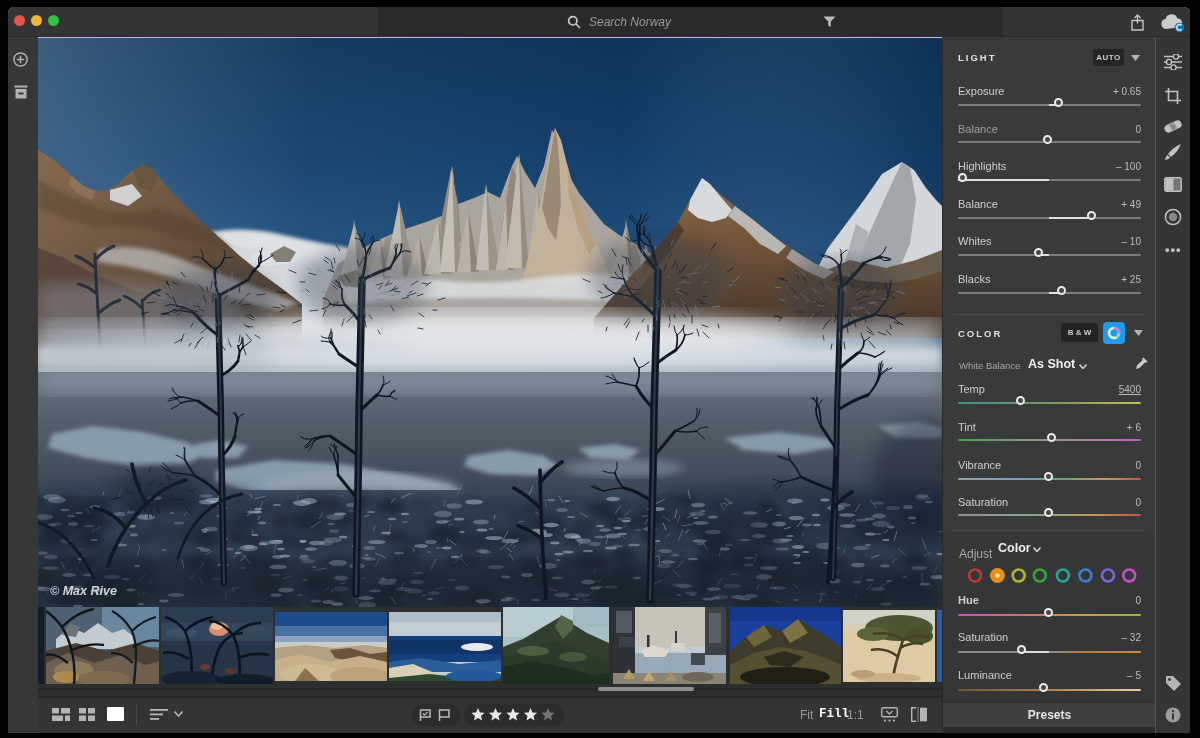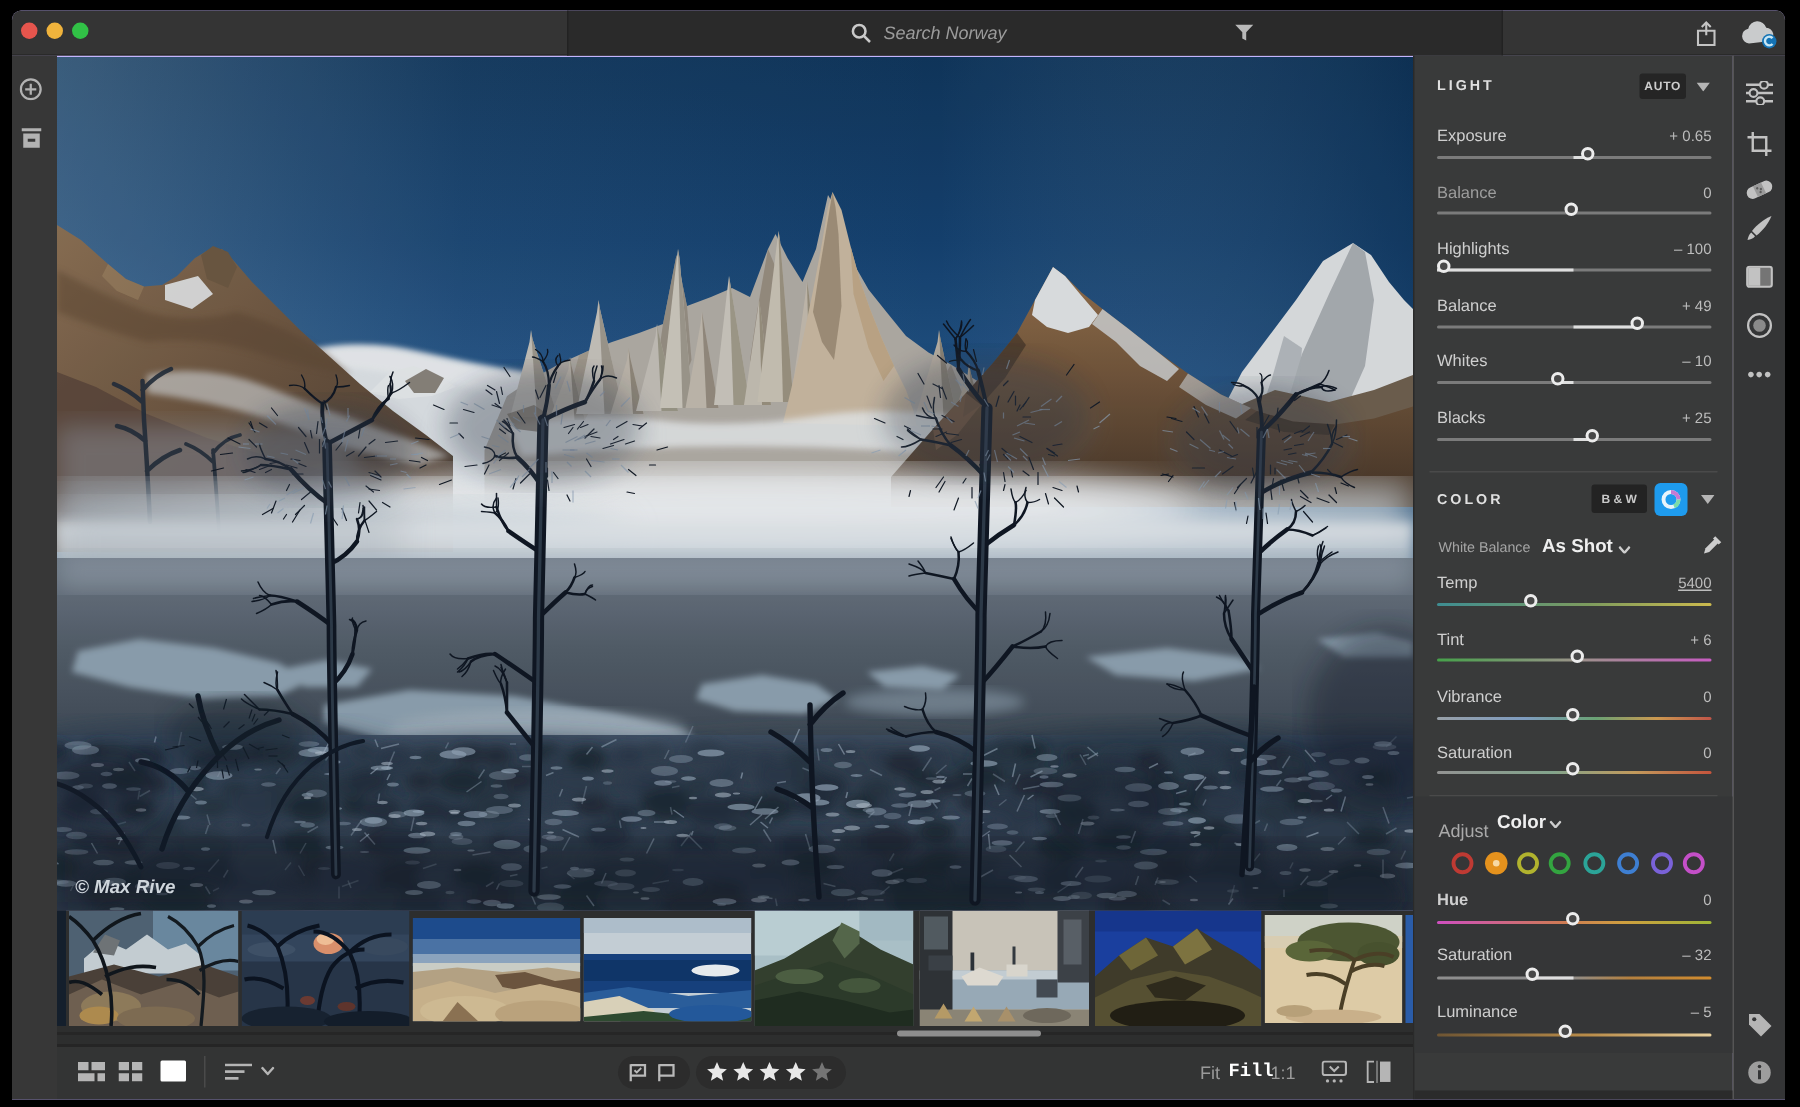--- a/index.html
+++ b/index.html
@@ -1931,20 +1931,21 @@
       <div class="track" style="top:614px;background:linear-gradient(90deg,#8e8e8e 48%,#b3803f 70%,#d28c2e);">
           <div class="fillseg" style="left:65px;width:26px;"></div>
           <div class="knob" style="left:58.5px;"></div>
         </div>
       <div class="lbl" style="left:15px;top:632px;">Luminance</div>
         <div class="val" style="top:633px;">– 5</div>
       <div class="track" style="top:652px;background:linear-gradient(90deg,#6e5533,#b98c49 55%,#e7cf9d);">
           <div class="knob" style="left:80.5px;"></div>
         </div>
 
+      <div style="position:absolute;left:0;top:665px;width:213px;height:25px;background:#3e3f3f;border-top:1px solid #2e2e2e;color:#e3e3e3;font-weight:bold;font-size:12px;text-align:center;line-height:25px;">Presets</div>
       <div style="position:absolute;left:0;top:690px;width:213px;height:6px;background:#2b2b2b;"></div>
     </div>
     <div id="rrail">
 
       <svg style="position:absolute;left:8px;top:17px" width="18" height="16" viewBox="0 0 18 16">
         <g stroke="#c2c2c2" stroke-width="1.6">
           <line x1="0" y1="2.5" x2="18" y2="2.5"></line>
             <line x1="0" y1="8" x2="18" y2="8"></line>
             <line x1="0" y1="13.5" x2="18" y2="13.5"></line>
         </g>

